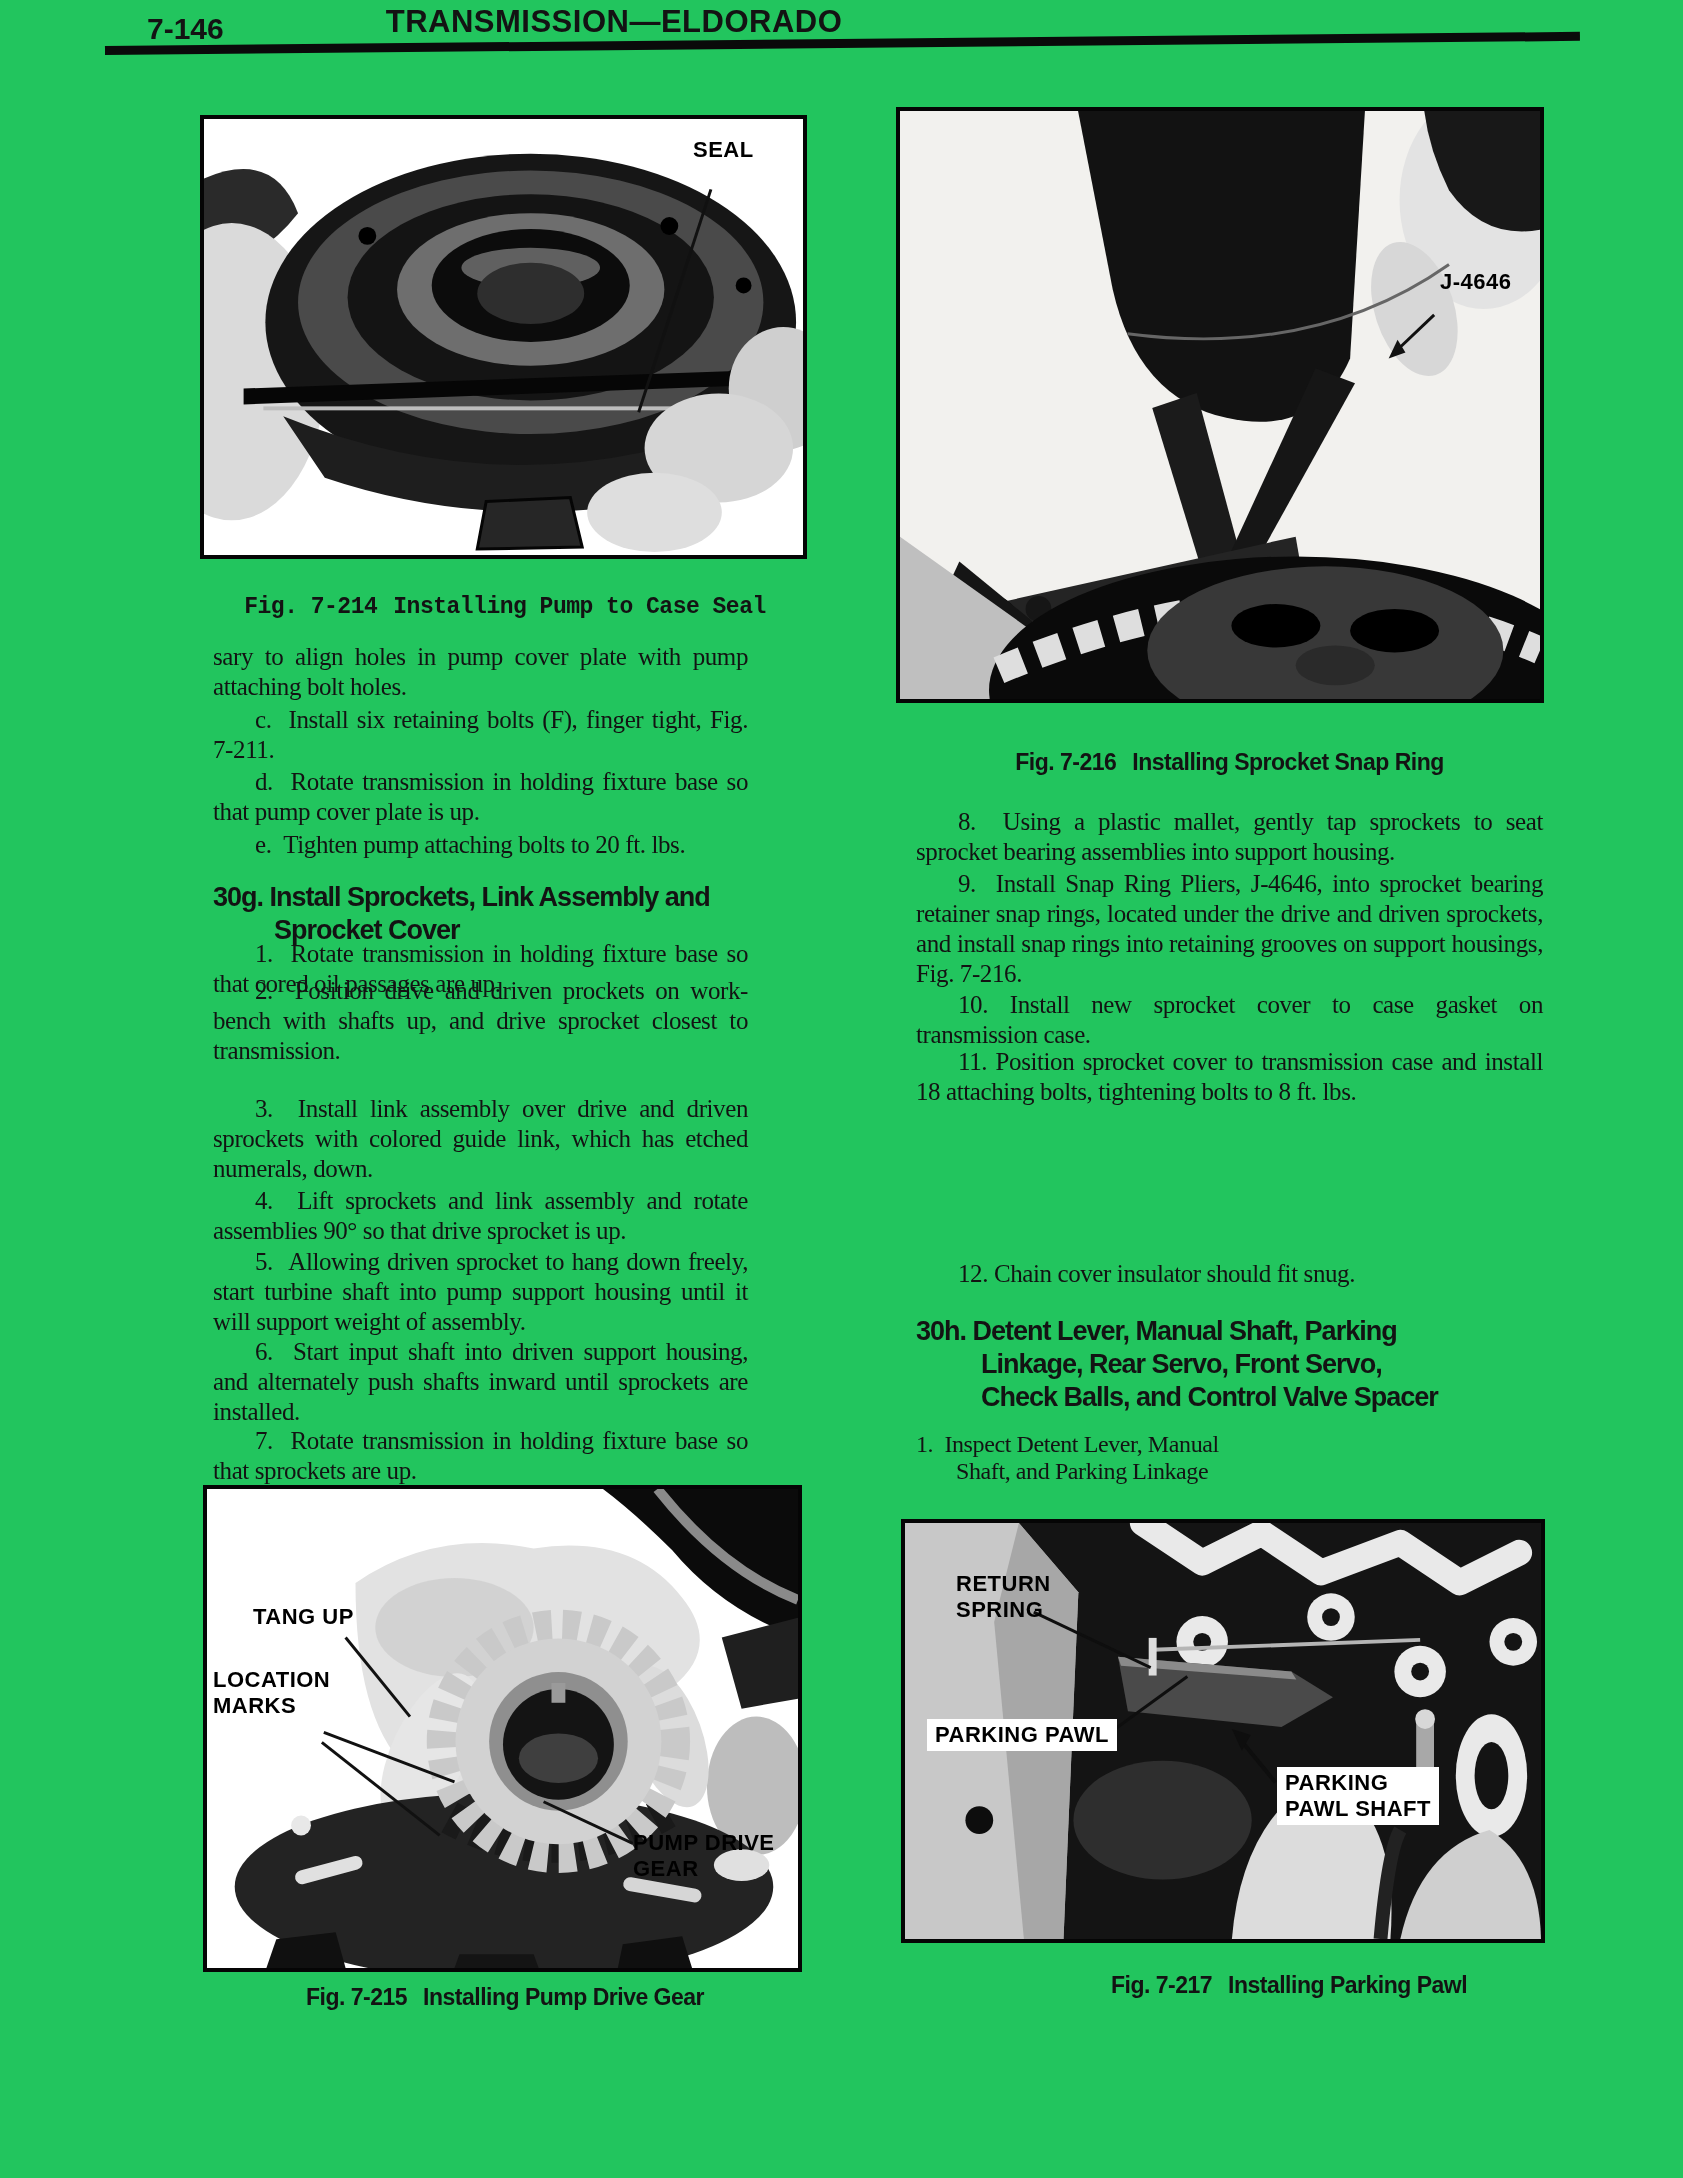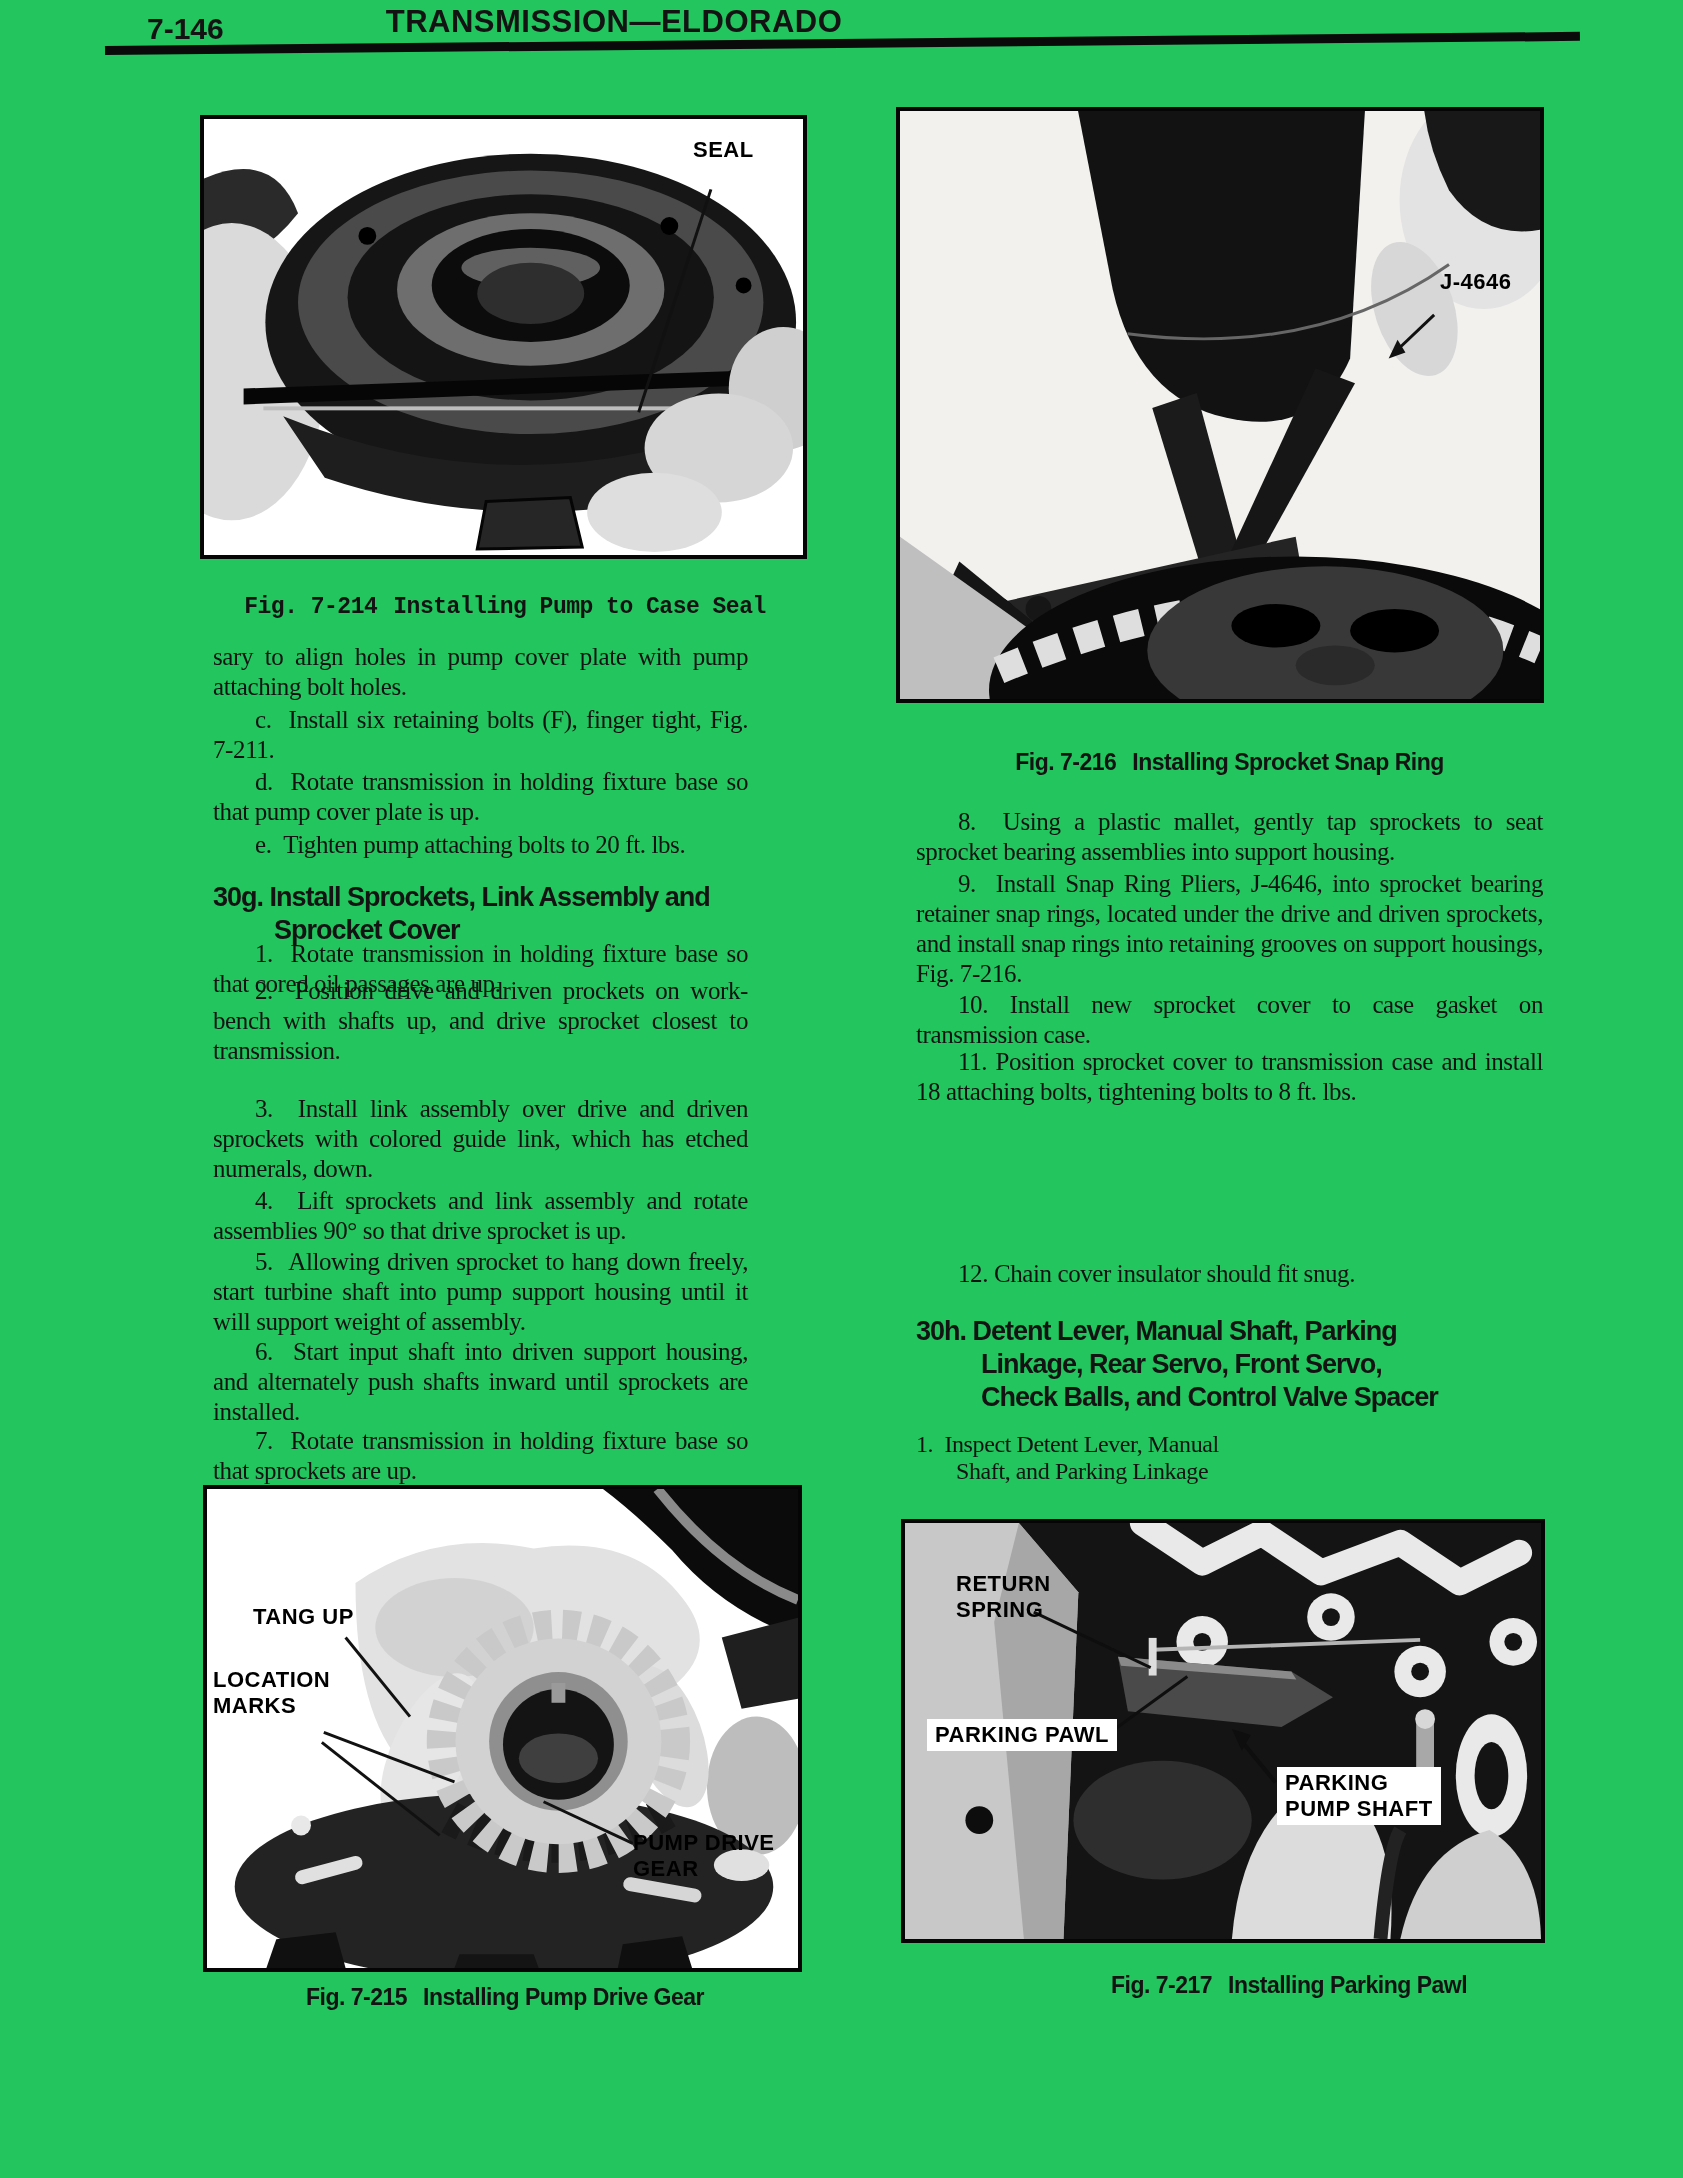--- a/index.html
+++ b/index.html
@@ -206,20 +206,20 @@
       <path d="M 480,420 Q 488,330 500,310" stroke="#222" stroke-width="14" fill="none"></path>
       <line x1="130" y1="90" x2="248" y2="146" stroke="#0e0e0e" stroke-width="3"></line>
       <line x1="212" y1="208" x2="285" y2="155" stroke="#0e0e0e" stroke-width="3"></line>
       <line x1="374" y1="262" x2="338" y2="218" stroke="#0e0e0e" stroke-width="4"></line>
       <polygon points="330,208 349,214 340,230" fill="#0e0e0e"></polygon>
     </svg>
     <div class="plabel" style="left:51px;top:48px;">RETURN
 SPRING</div>
     <div class="plabel boxlabel" style="left:22px;top:196px;">PARKING PAWL</div>
     <div class="plabel boxlabel" style="left:372px;top:244px;">PARKING
-PUMP SHAFT</div>
+PAWL SHAFT</div>
   </div>
   <div class="caption" style="left:972px;top:1972px;width:634px;">
     <span>Fig. 7-217</span><span class="capgap">Installing Parking Pawl</span>
   </div>
 
 </div>
 
 
 </body></html>

